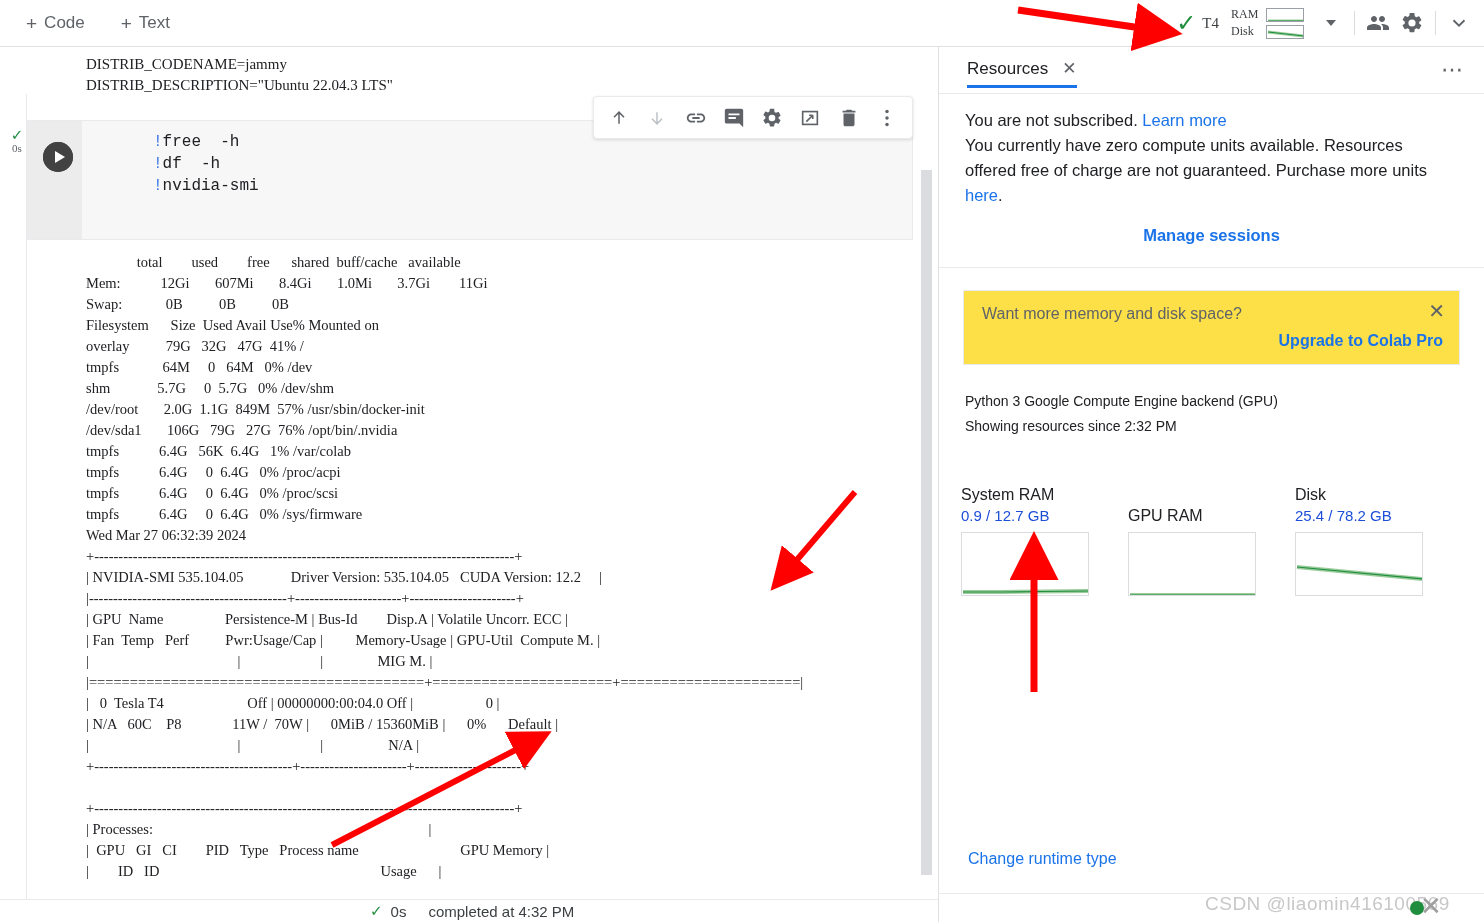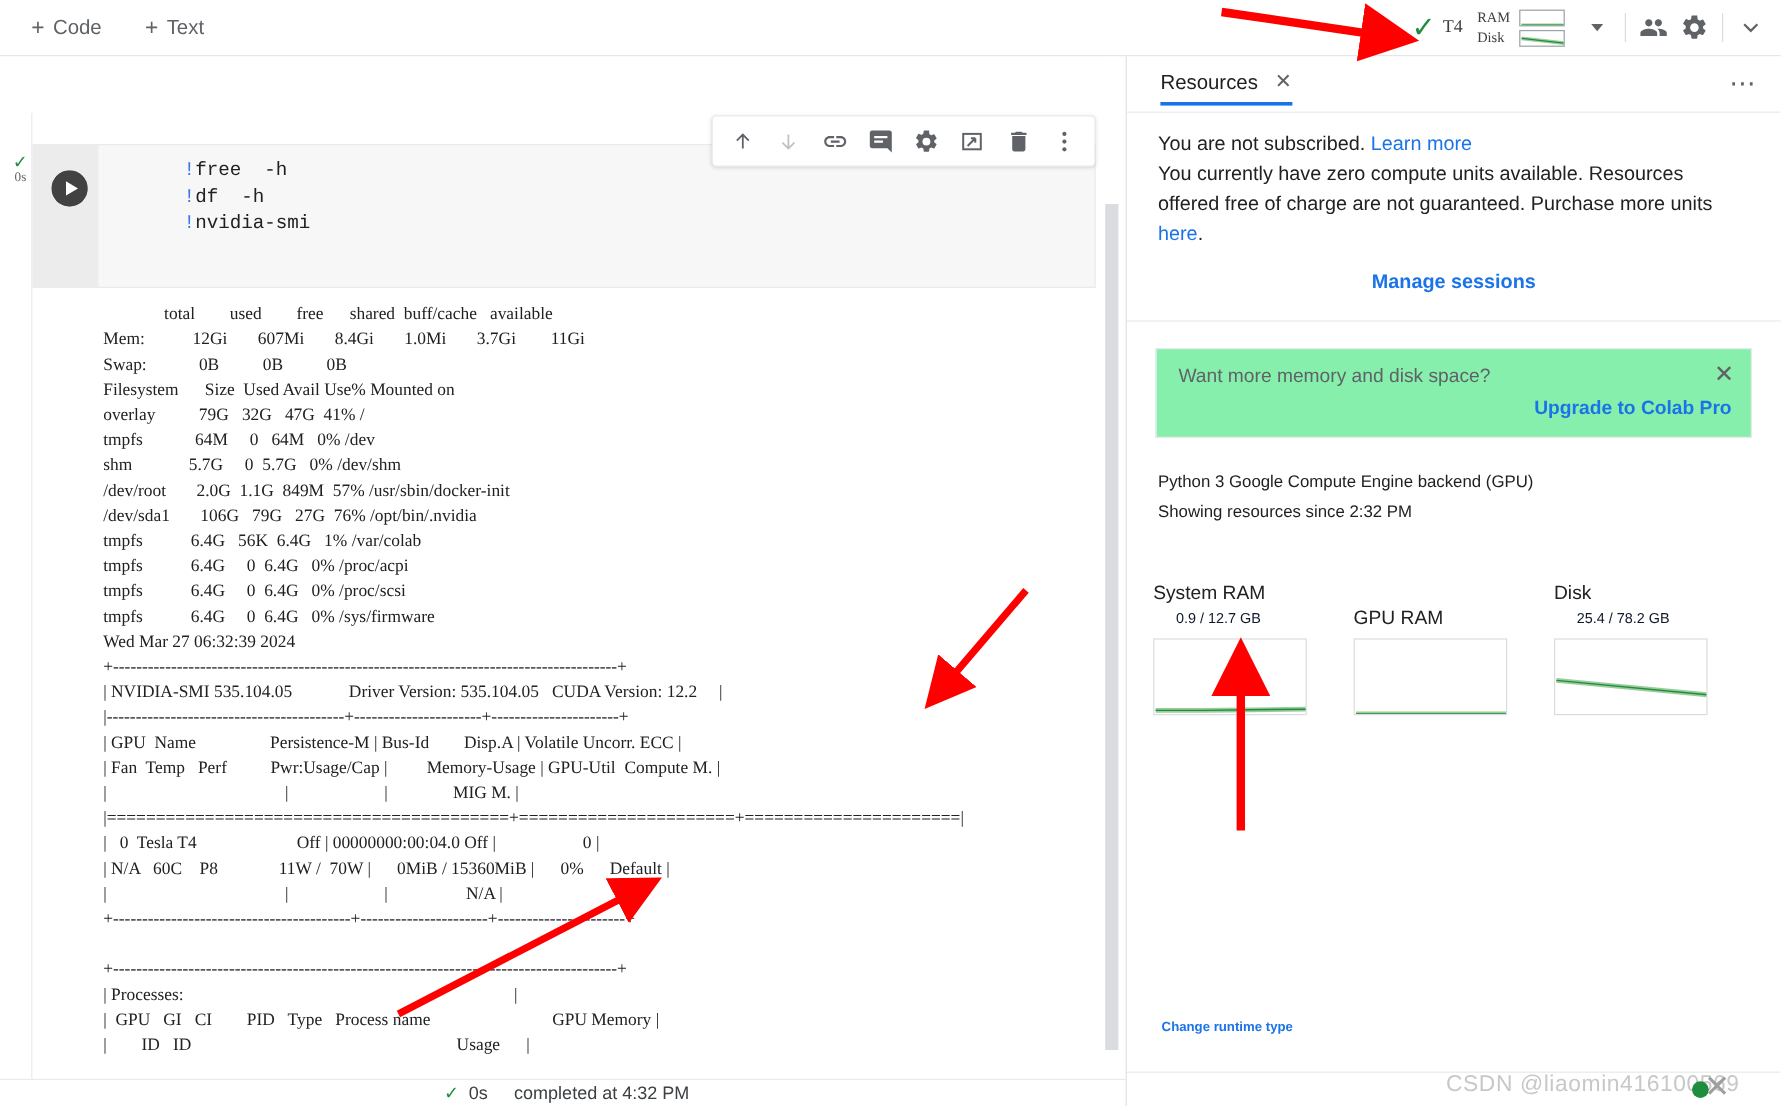--- a/index.html
+++ b/index.html
@@ -153,46 +153,46 @@
   .sub-block { padding:14px 26px 0 26px; }
   .sub-line { font-size:16.5px; color:#202124; line-height:25px; }
   .lnk { color:#1a73e8; text-decoration:none; cursor:pointer; }
   .manage {
     text-align:center; margin-top:18px;
     color:#1a73e8; font-size:16.5px; font-weight:bold; cursor:pointer;
   }
   .hr { height:1px; background:#e8eaed; margin:22px 0 0 0; }
 
   .promo {
-    position:relative; margin:22px 24px 0 24px; background:#86efac;
+    position:relative; margin:22px 24px 0 24px; background:#fde047;
     border:1px solid #e8eaed; padding:14px 16px 14px 18px;
   }
   .promo .pq { font-size:16px; color:#5f6368; }
   .promo .pl { font-size:16px; color:#1a73e8; font-weight:bold; margin-top:9px; cursor:pointer;text-align:right; }
   .promo .px { position:absolute; right:14px; top:10px; font-size:20px; color:#5f6368;
       cursor:pointer; font-family:"DejaVu Sans", sans-serif; line-height:1;}
 
   .backend { margin:24px 26px 0 26px; }
   .backend div { font-size:14px; color:#202124; line-height:25px; }
 
   .gauges {
     position:absolute; left:0; top:400px; width:100%;
     display:flex; padding:0 22px; gap:0px;
   }
   .gauge { width:172px; position:relative; }
   .gauge .gname { font-size:16px; color:#202124; line-height:21px; }
-  .gauge .gval  { font-size:12px; color:#0f172a; line-height:21px;margin-left:19px; }
+  .gauge .gval  { font-size:15px; color:#1d4ed8; line-height:21px; }
   .gauge .gbox  { width:128px; height:64px; border:1px solid #dadce0; background:#fff;
                   margin-top:6px; position:relative; overflow:hidden; }
   .gauge .gbox svg { position:absolute; left:0; top:0; }
   .g-shift { margin-top:21px; }
 
   .chg-runtime {
     position:absolute; left:968px; top:850px;
-    color:#1a73e8; font-size:11px; font-weight:bold; cursor:pointer;
+    color:#1a73e8; font-size:16px; font-weight:normal; cursor:pointer;
   }
   .panel-bottom-hr {
     position:absolute; left:938px; top:893px; width:546px; height:1px; background:#e8eaed;
   }
 
   
   .watermark {
     position:absolute; left:1205px; top:893px;
     font-size:19px; color:#c8c8c8; letter-spacing:.5px;
     pointer-events:none; white-space:nowrap;
@@ -270,20 +270,22 @@
         <svg width="22" height="22" viewBox="0 0 24 24">
           <path fill="none" stroke="#5f6368" stroke-width="2" d="M6 9 L12 15 L18 9"></path>
         </svg>
       </div>
     </div>
   </div>
 
   <div class="notebook">
     <div class="gutter-line"></div>
 
+    <div class="pretext" style="top:7px">DISTRIB_CODENAME=jammy
+DISTRIB_DESCRIPTION="Ubuntu 22.04.3 LTS"</div>
 
     <div class="cell" style="top:73px">
       <div class="cell-runbar">
         <div class="runbtn">
           <svg width="30" height="30" viewBox="0 0 30 30">
             <circle cx="15" cy="15" r="15" fill="#424242"></circle>
             <path d="M12 9 L22 15 L12 21 Z" fill="#ffffff"></path>
           </svg>
         </div>
       </div>

